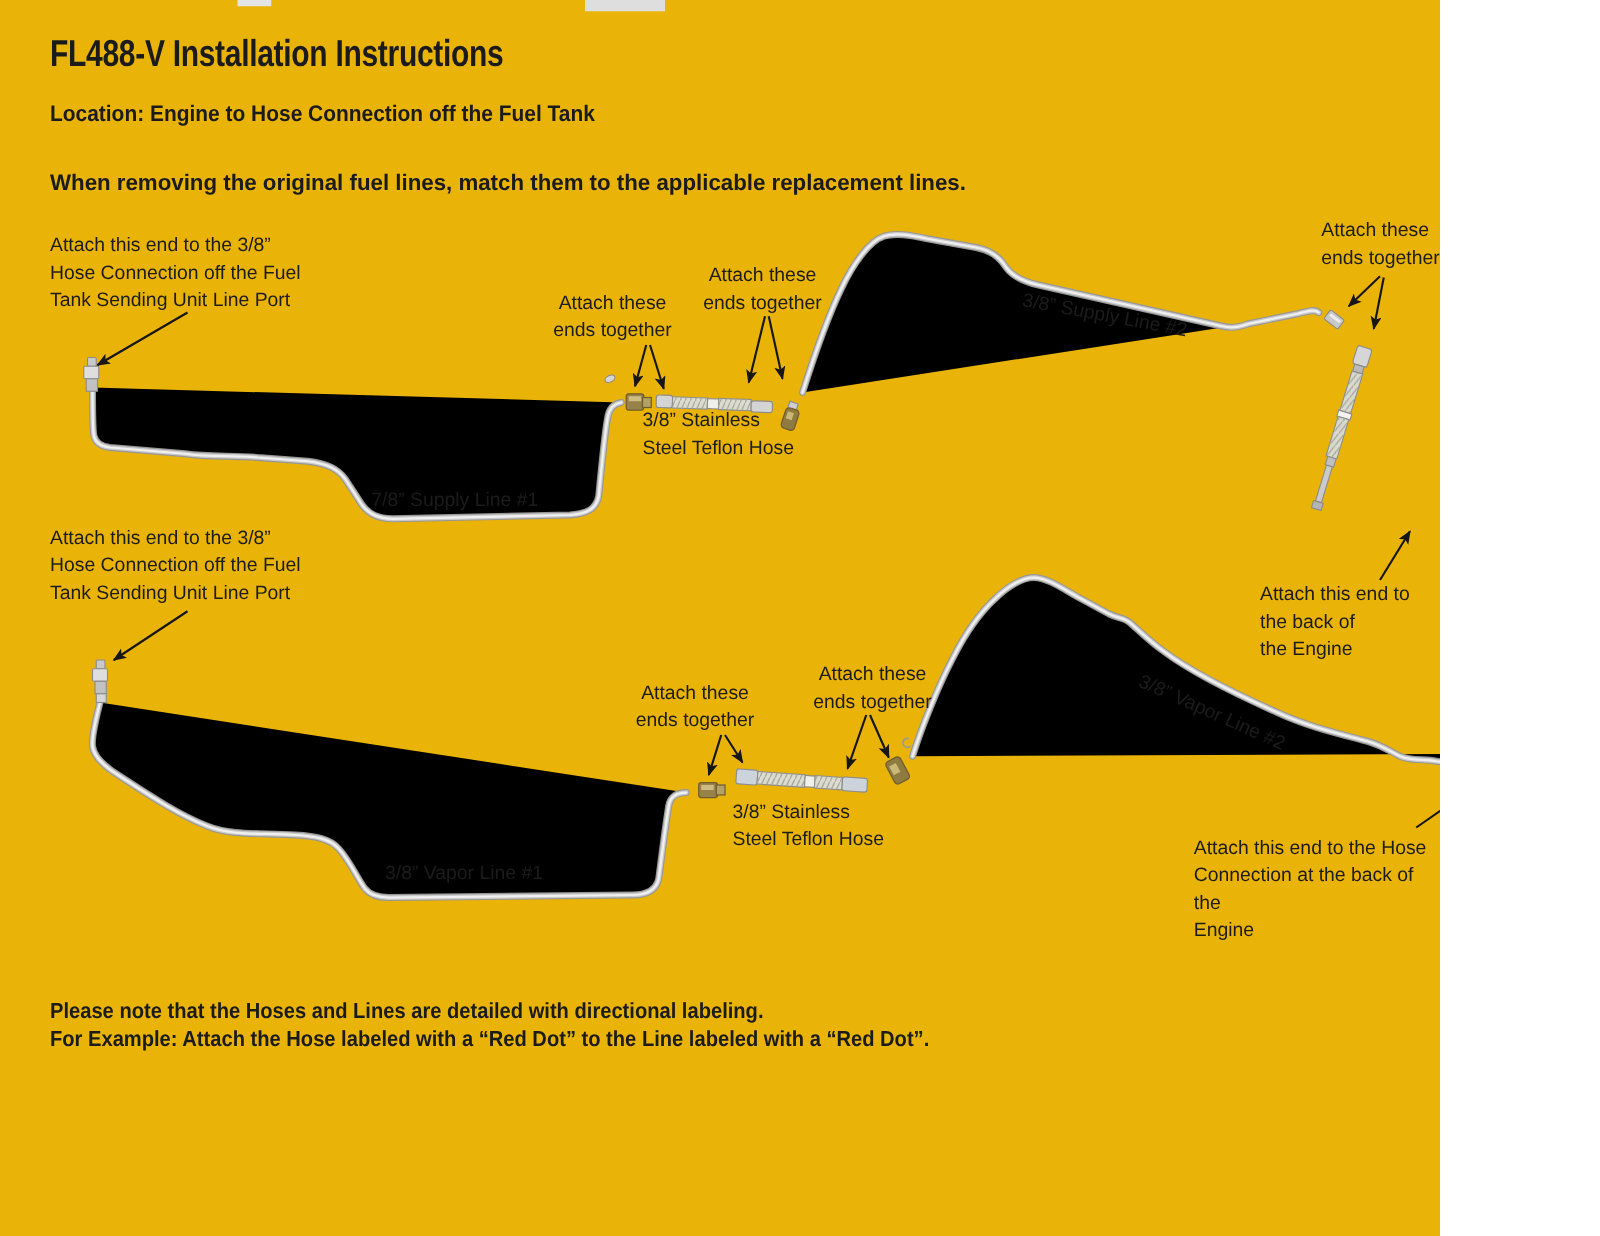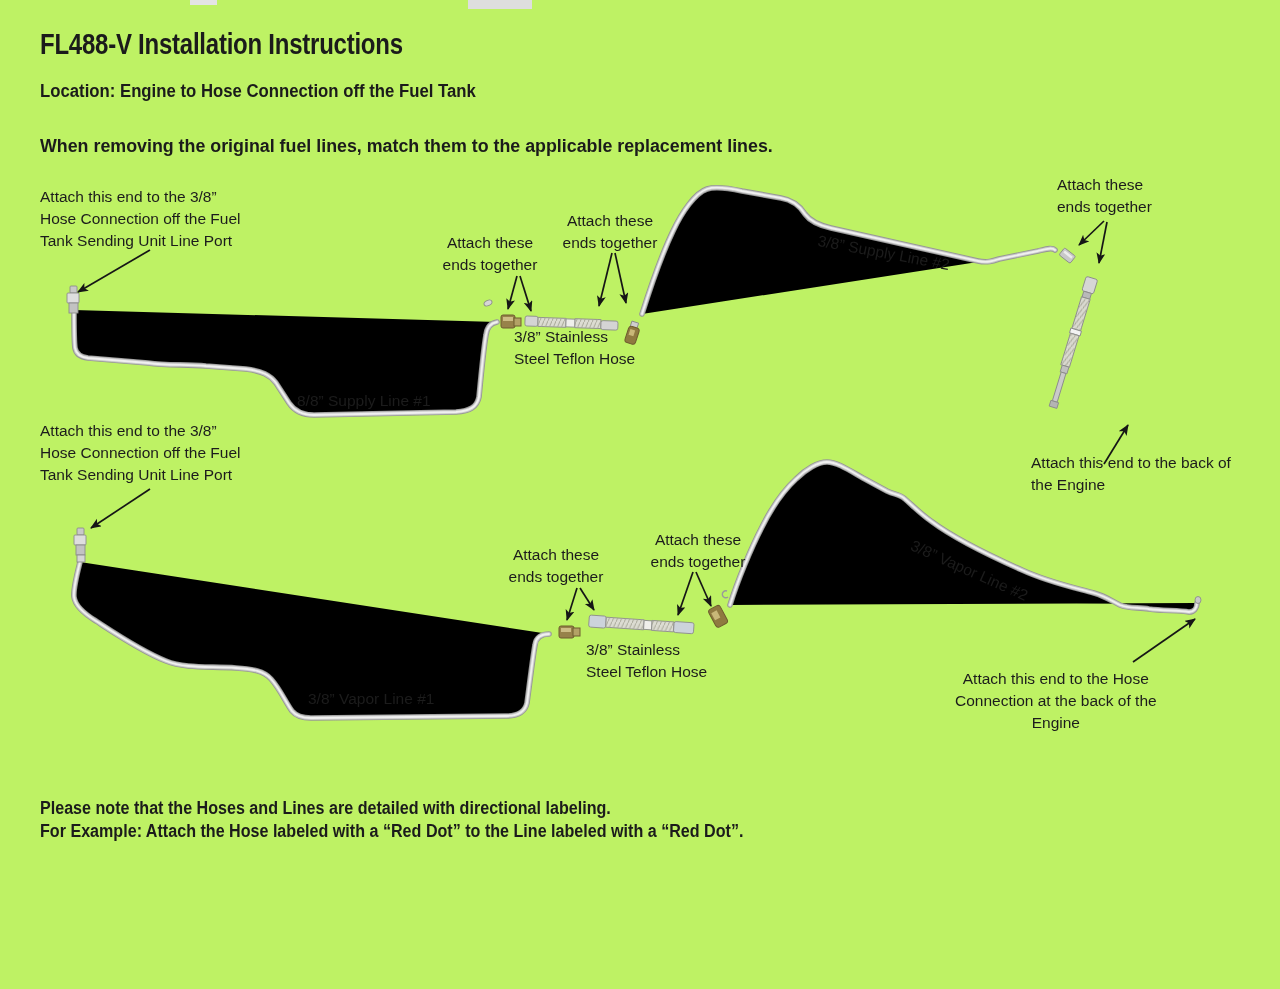--- a/index.html
+++ b/index.html
@@ -1,16 +1,16 @@
 <!DOCTYPE html>
 <html><head>
 <meta charset="utf-8">
 <style>
   html,body{margin:0;padding:0;background:#ffffff;}
-  .page{position:relative;width:1280px;height:989px;background:#bef264;overflow:hidden;
+  .page{position:relative;width:1152px;height:989px;background:#eab308;overflow:hidden;
         font-family:"Liberation Sans",sans-serif;color:#1b1b1b;}
   .artifact{position:absolute;}
   .a1{left:190px;top:0;width:27px;height:5px;background:#e4e4e4;}
   .a2{left:468px;top:0;width:64px;height:9px;background:#dedede;}
 
   .title{position:absolute;left:40px;top:27px;font-size:30px;font-weight:bold;
          letter-spacing:-.3px;transform:scaleX(.8);transform-origin:0 0;white-space:nowrap;}
   .subhead{position:absolute;left:40px;font-size:18px;font-weight:bold;
            transform:scaleX(.93);transform-origin:0 0;white-space:nowrap;}
   .loc{top:81px;}
@@ -18,28 +18,28 @@
 
   .lbl{position:absolute;font-size:15.5px;line-height:22px;color:#1c1c1c;white-space:pre-line;}
   .ctr{text-align:center;}
   .lbl-supply-tank{left:40px;top:186px;}
   .lbl-supply-attach-left{left:433px;top:232px;width:114px;}
   .lbl-supply-attach-right{left:553px;top:210px;width:114px;}
   .lbl-supply-hose{left:514px;top:326px;}
   .lbl-supply-line1{left:297px;top:390px;}
   .lbl-supply-line2{left:820px;top:230px;transform:rotate(10.5deg);transform-origin:0 0;white-space:nowrap;}
   .lbl-supply-attach-pair{left:1057px;top:174px;}
-  .lbl-supply-engine{left:1008px;top:452px;margin-left:23px;}
+  .lbl-supply-engine{left:1008px;top:465px;}
   .lbl-vapor-tank{left:40px;top:420px;}
   .lbl-vapor-attach-left{left:499px;top:544px;width:114px;}
   .lbl-vapor-attach-right{left:641px;top:529px;width:114px;}
   .lbl-vapor-hose{left:586px;top:639px;}
   .lbl-vapor-line1{left:308px;top:688px;text-align:right;}
   .lbl-vapor-line2{left:916px;top:535px;transform:rotate(24deg);transform-origin:0 0;white-space:nowrap;}
-  .lbl-vapor-engine{left:955px;top:668px;text-align:center;}
+  .lbl-vapor-engine{left:955px;top:668px;}
 
   .footer{position:absolute;left:40px;top:797px;font-size:17.5px;font-weight:bold;
           line-height:23px;transform:scaleX(.92);transform-origin:0 0;white-space:nowrap;}
 
   svg.diagram{position:absolute;left:0;top:0;}
   .to{fill:none;stroke:#979797;stroke-width:5.6;stroke-linecap:round;stroke-linejoin:round;}
   .tm{fill:none;stroke:#c9c9c9;stroke-width:3.8;stroke-linecap:round;stroke-linejoin:round;}
   .ti{fill:none;stroke:#f0f0f0;stroke-width:1.8;stroke-linecap:round;stroke-linejoin:round;}
   .ar{stroke:#161616;stroke-width:1.7;fill:none;marker-end:url(#ah);}
   .fs{stroke:#8c8c8c;stroke-width:.9;}
@@ -208,21 +208,21 @@
 
   <div class="lbl lbl-supply-tank">Attach this end to the 3/8”
 Hose Connection off the Fuel
 Tank Sending Unit Line Port</div>
   <div class="lbl ctr lbl-supply-attach-left">Attach these
 ends together</div>
   <div class="lbl ctr lbl-supply-attach-right">Attach these
 ends together</div>
   <div class="lbl lbl-supply-hose">3/8” Stainless
 Steel Teflon Hose</div>
-  <div class="lbl lbl-supply-line1">8/8” Supply Line #1</div>
+  <div class="lbl lbl-supply-line1">7/8” Supply Line #1</div>
   <div class="lbl lbl-supply-line2">3/8” Supply Line #2</div>
   <div class="lbl lbl-supply-attach-pair">Attach these
 ends together</div>
   <div class="lbl lbl-supply-engine">Attach this end to the back of
 the Engine</div>
 
   <div class="lbl lbl-vapor-tank">Attach this end to the 3/8”
 Hose Connection off the Fuel
 Tank Sending Unit Line Port</div>
   <div class="lbl ctr lbl-vapor-attach-left">Attach these

